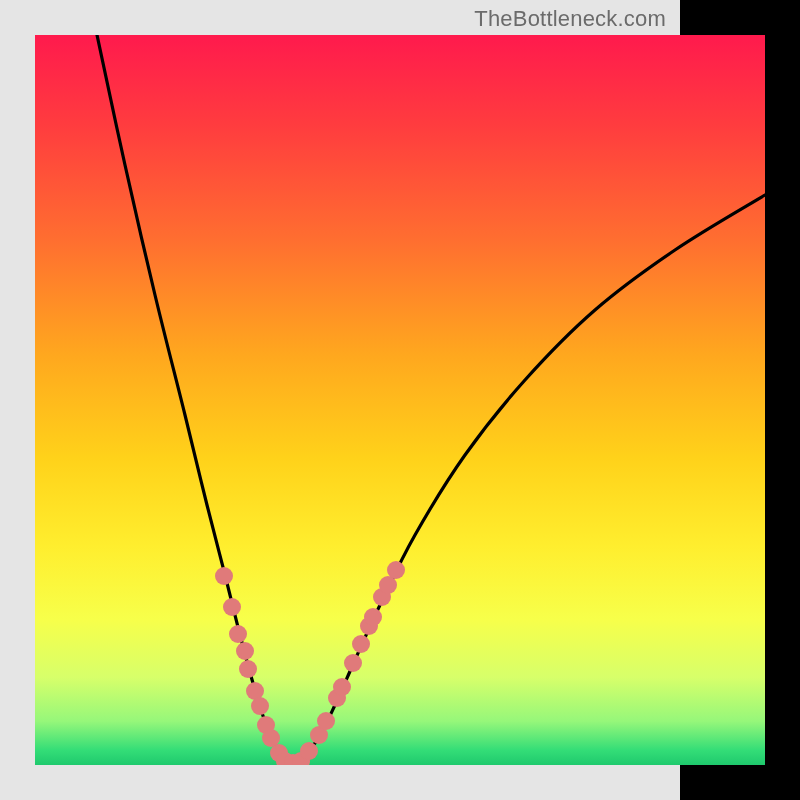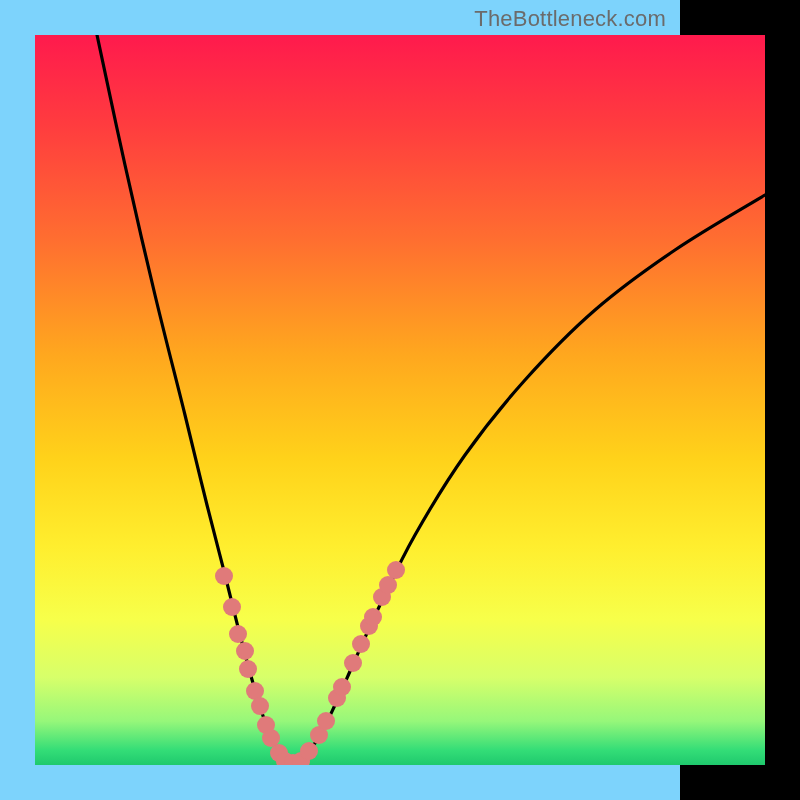--- a/index.html
+++ b/index.html
@@ -8,21 +8,21 @@
     width: 800px;
     height: 800px;
     background: #000;
     overflow: hidden;
     font-family: Arial, Helvetica, sans-serif;
   }
   .frame {
     position: relative;
     width: 680px;
     height: 800px;
-    background: #7dd3fc;
+    background: #e5e5e5;
   }
   .plot {
     position: absolute;
     left: 35px;
     top: 35px;
     width: 730px;
     height: 730px;
     background: linear-gradient(to bottom,
       #ff1a4d 0%,
       #ff3b3f 12%,

